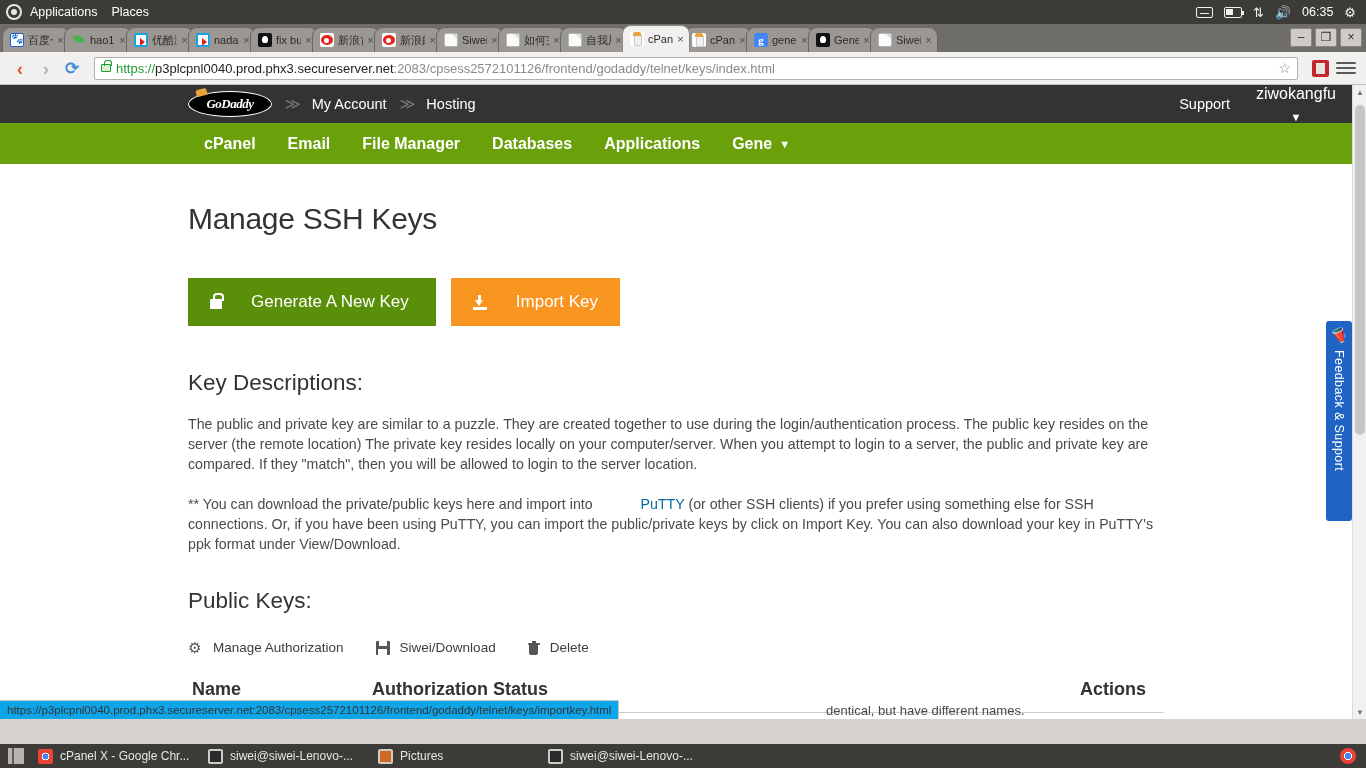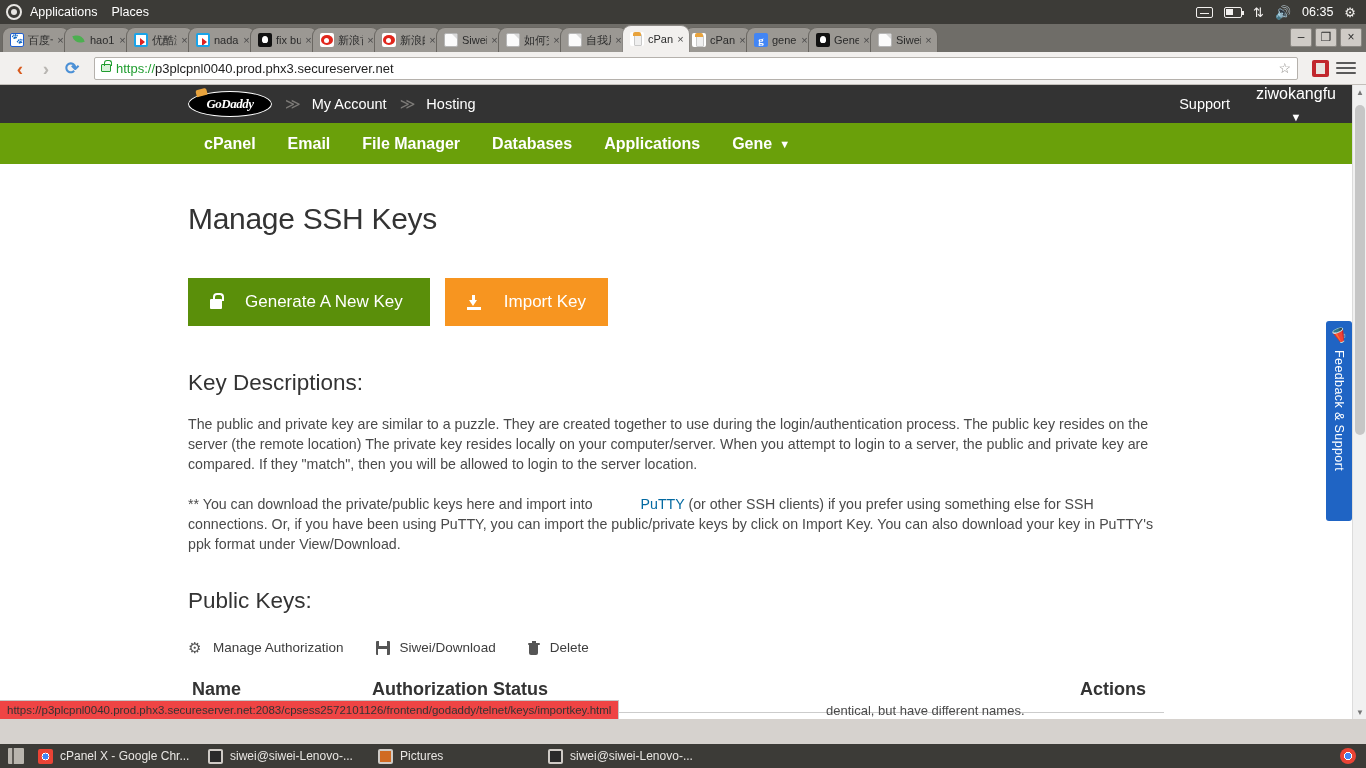--- a/index.html
+++ b/index.html
@@ -203,21 +203,21 @@
   }
 
   
   #content { padding: 38px 188px 0 188px; }
   h1.page-title {
     font-size: 30px; font-weight: normal; color: #333; margin: 0 0 42px 0;
     letter-spacing: -0.3px;
   }
   .btn-row { display: flex; gap: 15px; margin-bottom: 44px; }
   .btn {
-    display: flex; align-items: center; gap: 23px;
+    display: flex; align-items: center; gap: 29px;
     padding: 14px 22px; color: #fff; font-size: 17px;
     border: none; cursor: pointer; white-space: nowrap;
   }
   .btn-green { background: #5a8f0a; padding-right: 27px; }
   .btn-orange { background: #f79520; }
   .btn-lock {
     width: 12px; height: 10px; background: #fff; border-radius: 1px;
     position: relative; flex: 0 0 12px; margin-top: 3px;
   }
   .btn-lock::before {
@@ -294,21 +294,21 @@
     position: absolute; left: 0; width: 14px; height: 14px;
     display: flex; align-items: center; justify-content: center;
     font-size: 8px; color: #777;
   }
   #vscroll .sb-up { top: 0; }
   #vscroll .sb-down { bottom: 0; }
 
   
   #status-bar {
     position: absolute; left: 0; bottom: 0; height: 19px;
-    background: #ef4444; border: 1px solid #c8c8c8; border-left: none; border-bottom: none;
+    background: #0ea5e9; border: 1px solid #c8c8c8; border-left: none; border-bottom: none;
     font-size: 11.5px; color: #333; padding: 0 7px;
     display: flex; align-items: center; z-index: 30; white-space: nowrap;
   }
   #clipped-text {
     position: absolute; left: 826px; bottom: 1px; font-size: 13px; color: #4a4a4a; z-index: 10;
   }
 
   
   #taskbar {
     height: 24px; width: 100%; background: #3c3b37;
@@ -441,20 +441,21 @@
   </div>
 
   <div id="toolbar">
     <div class="nav-btn nav-back">‹</div>
     <div class="nav-btn nav-fwd">›</div>
     <div class="nav-btn nav-reload">⟳</div>
     <div id="omnibox">
       <span class="lock-ico"></span>
       <span class="url-scheme">https://</span>
         <span class="url-host">p3plcpnl0040.prod.phx3.secureserver.net</span>
+        <span class="url-rest">:2083/cpsess2572101126/frontend/godaddy/telnet/keys/index.html</span>
       <span class="star-ico">☆</span>
     </div>
     <div class="ext-ico"></div>
     <div class="menu-ico">
         <span></span>
         <span></span>
         <span></span>
       </div>
   </div>
 

